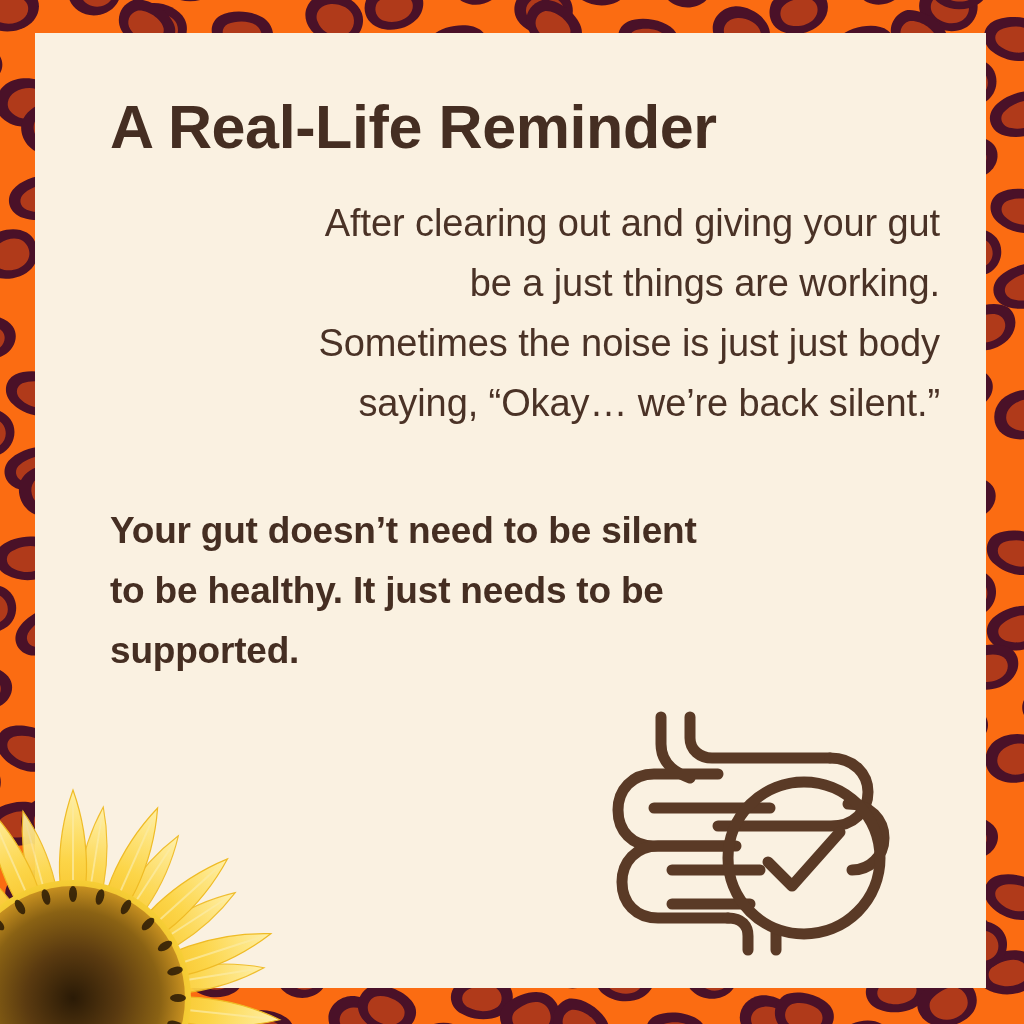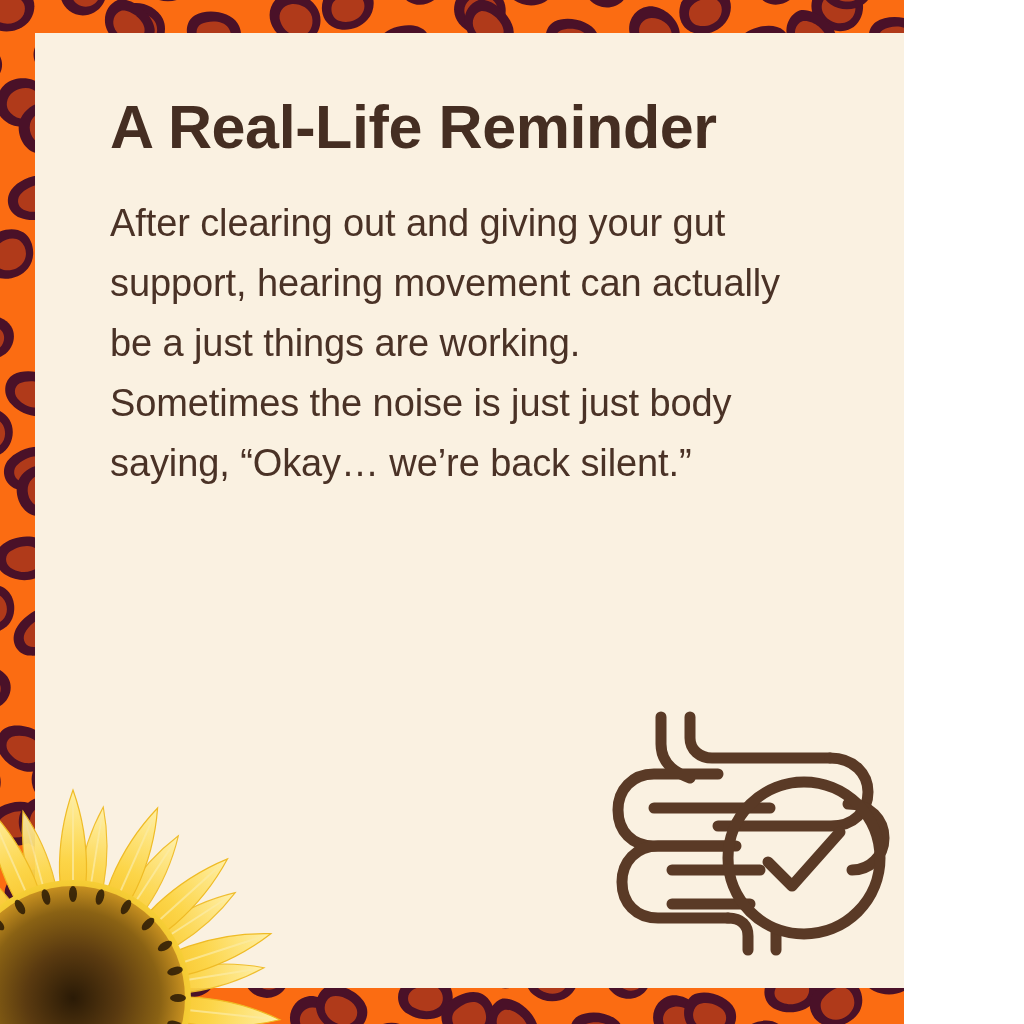--- a/index.html
+++ b/index.html
@@ -2,21 +2,21 @@
 <html><head>
 <meta charset="utf-8">
 <style>
   html, body {
     margin: 0;
     padding: 0;
     background: #ffffff;
   }
   #poster {
     position: relative;
-    width: 904px;
+    width: 1024px;
     height: 1024px;
     overflow: hidden;
     font-family: "Liberation Sans", "DejaVu Sans", sans-serif;
   }
 
   
   .leopard-bg {
     position: absolute;
     inset: 0;
     background-color: #FB6C12;
@@ -50,20 +50,21 @@
     margin: 0 0 34px 0;
     line-height: 1.05;
   }
   .para {
     font-size: 38px;
     font-weight: 400;
     color: #4A3226;
     line-height: 1.58;
     margin: 0;
     letter-spacing: -0.1px;
+    text-align: right;
   }
   .para .ln { display: block; white-space: nowrap; }
   .emph {
     font-size: 37px;
     font-weight: 700;
     color: #452E22;
     line-height: 1.62;
     margin: 68px 0 0 0;
     letter-spacing: -0.2px;
   }
@@ -163,26 +164,30 @@
   </div>
 
   <div class="card"></div>
 
   <div class="content">
 
     <h1 class="title">A Real-Life Reminder</h1>
 
     <p class="para">
       <span class="ln">After clearing out and giving your gut</span>
-      <span class="ln">support, hearing movement can actually</span>
       <span class="ln">be a just things are working.</span>
       <span class="ln">Sometimes the noise is just just body</span>
       <span class="ln">saying, “Okay… we’re back silent.”</span>
     </p>
 
+    <p class="emph">
+      <span class="ln">Your gut doesn’t need to be silent</span>
+      <span class="ln">to be healthy. It just needs to be</span>
+      <span class="ln">supported.</span>
+    </p>
   </div>
 
   <div class="gut-icon">
     <svg viewBox="0 0 300 272" xmlns="http://www.w3.org/2000/svg">
       <g fill="none" stroke="#5A3A26" stroke-width="11" stroke-linecap="round" stroke-linejoin="round">
 
         <path d="M53,25 L53,52 C53,74 71,82 82,86"></path>
 
         <path d="M82,25 L82,46 C82,58 92,66 104,66 L222,66"></path>
 

